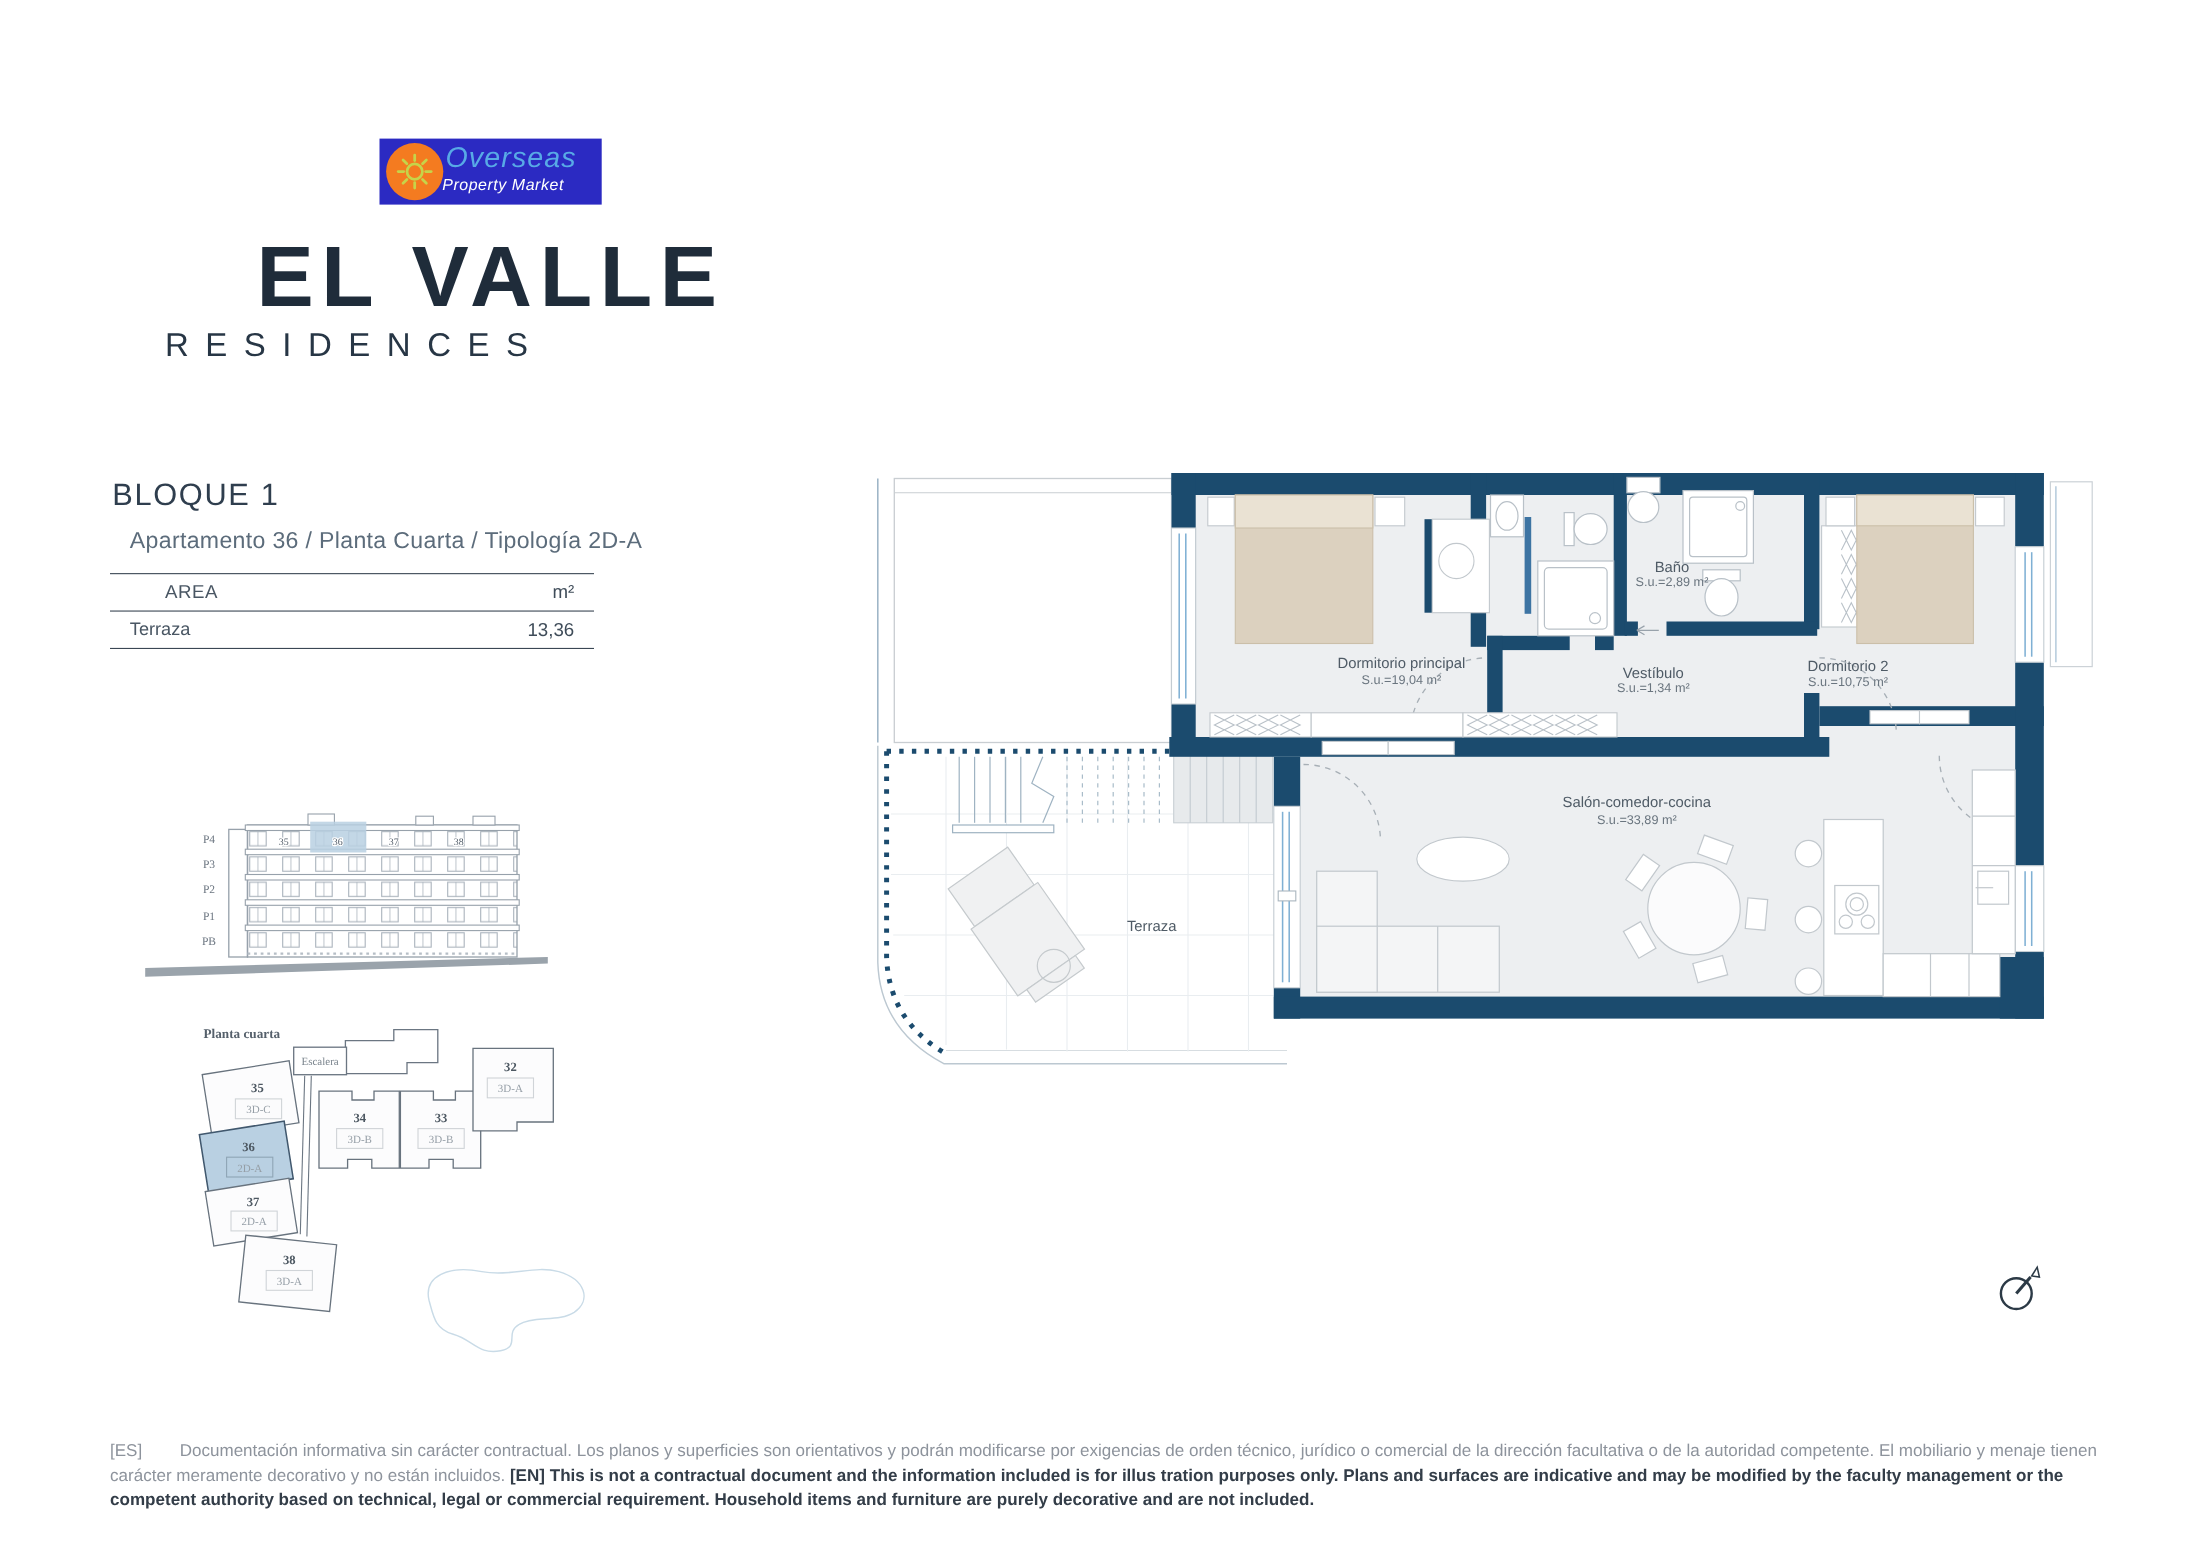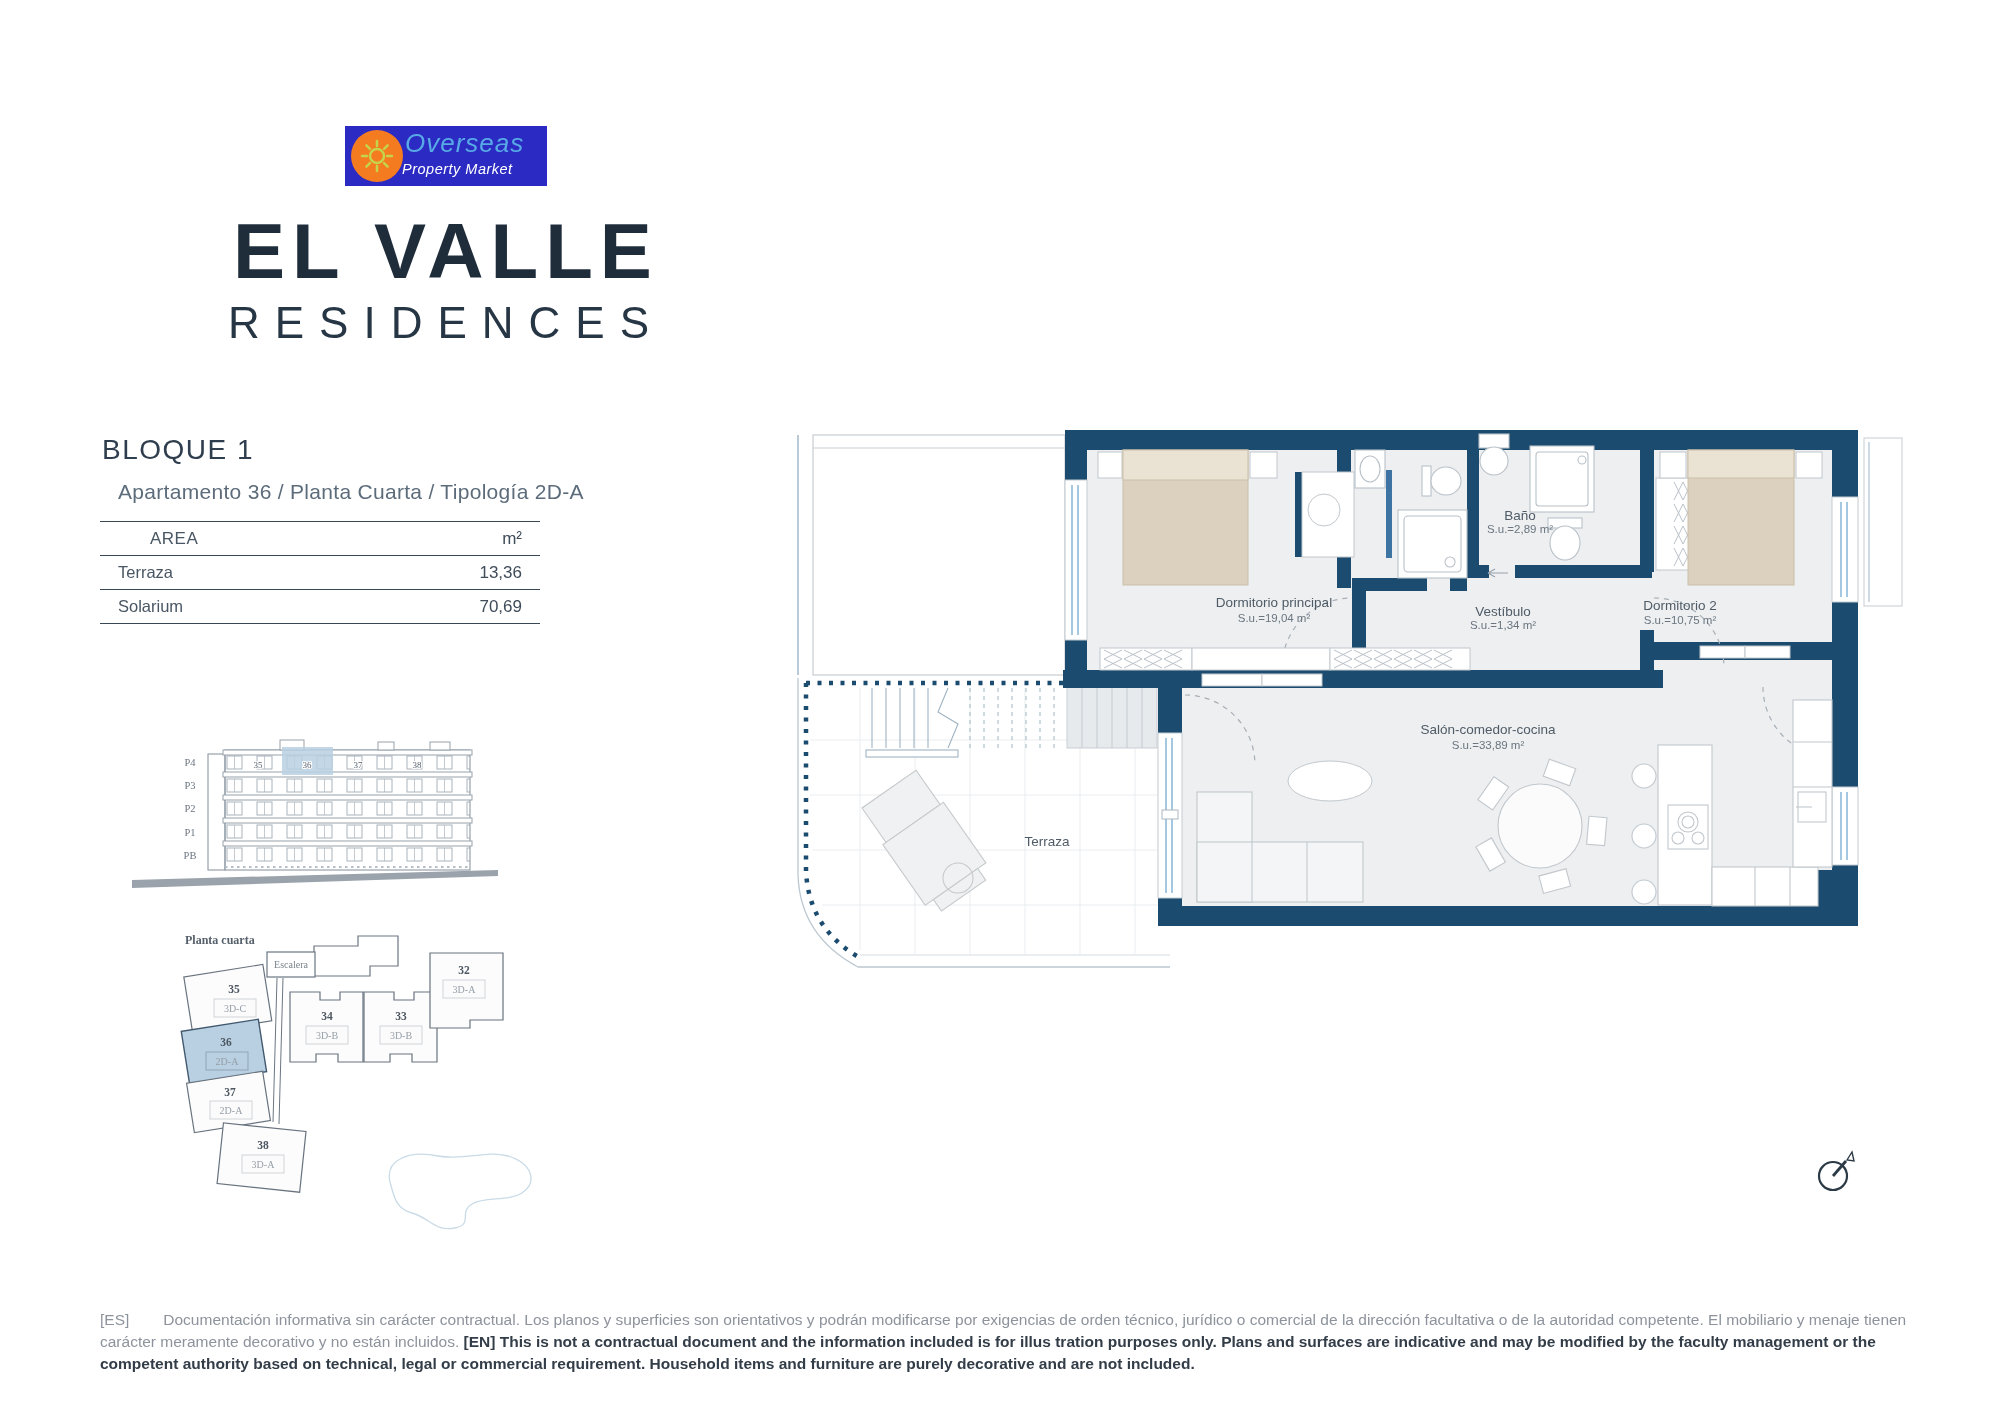--- a/index.html
+++ b/index.html
@@ -10,21 +10,21 @@
   
   .logo{left:345px;top:126px;width:202px;height:60px;background:#2b2ac2;}
   .logo-ov{position:absolute;left:60px;top:2px;font-size:26px;font-style:italic;
            color:#58aae6;letter-spacing:1px;}
   .logo-pm{position:absolute;left:57px;top:35px;font-size:14.5px;font-style:italic;
            color:#ffffff;letter-spacing:.5px;}
 
   
   .brand-title{left:150px;top:206px;width:592px;text-align:center;font-size:78px;
                font-weight:700;letter-spacing:7px;color:#1f2c3a;}
-  .brand-sub{left:150px;top:298px;width:592px;text-align:center;font-size:44px;
+  .brand-sub{left:150px;top:298px;width:592px;text-align:left;font-size:30px;
              font-weight:500;letter-spacing:15px;color:#273645;}
 
   
   .bloque{left:102px;top:434px;font-size:28px;letter-spacing:1.5px;color:#2f3e4e;font-weight:500;}
   .apt-line{left:118px;top:480px;font-size:21px;color:#5c6c7b;letter-spacing:.3px;}
 
   
   .area-table{left:100px;top:521px;width:440px;color:#495663;}
   .tr{display:flex;justify-content:space-between;align-items:center;height:33px;
       border-top:1.6px solid #3a4754;padding:0 18px 0 18px;font-size:16.5px;}
@@ -82,24 +82,20 @@
   <div class="abs apt-line">Apartamento 36 / Planta Cuarta / Tipología 2D-A</div>
 
   <div class="abs area-table">
     <div class="tr hd">
       <span class="l">AREA</span>
       <span class="v">m²</span>
     </div>
     <div class="tr">
       <span class="l">Terraza</span>
       <span class="v">13,36</span>
-    </div>
-    <div class="tr">
-      <span class="l">Solarium</span>
-      <span class="v">70,69</span>
     </div>
   </div>
 
   <svg class="abs" style="left:130px;top:728px" width="390" height="180" viewBox="0 0 390 180">
     <defs>
       <pattern id="win" width="30" height="23" patternUnits="userSpaceOnUse">
         <rect x="7" y="5" width="15" height="13" fill="#ffffff" stroke="#aab3bc" stroke-width="1"></rect>
         <line x1="14.5" y1="5" x2="14.5" y2="18" stroke="#aab3bc" stroke-width="0.7"></line>
       </pattern>
     </defs>

